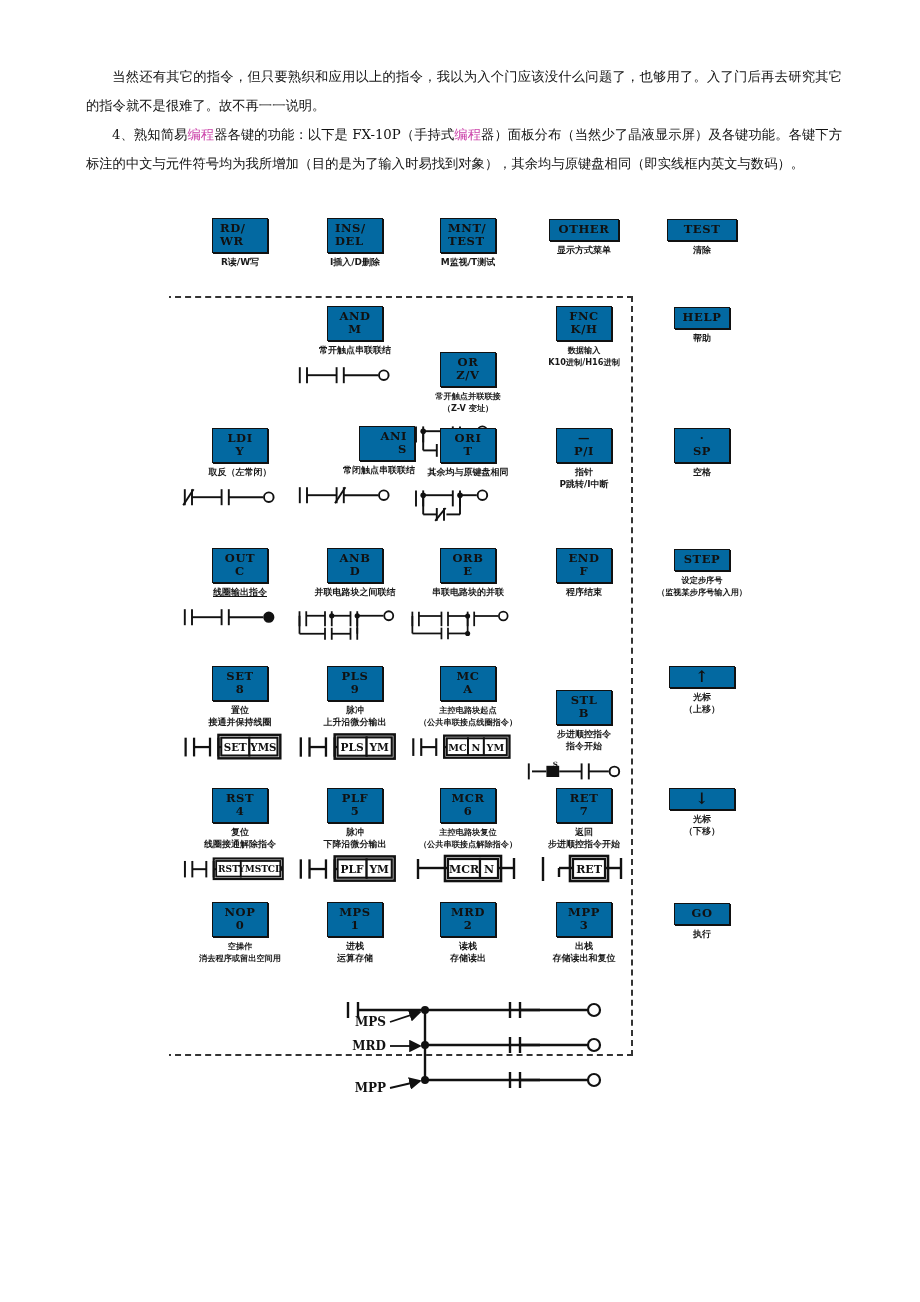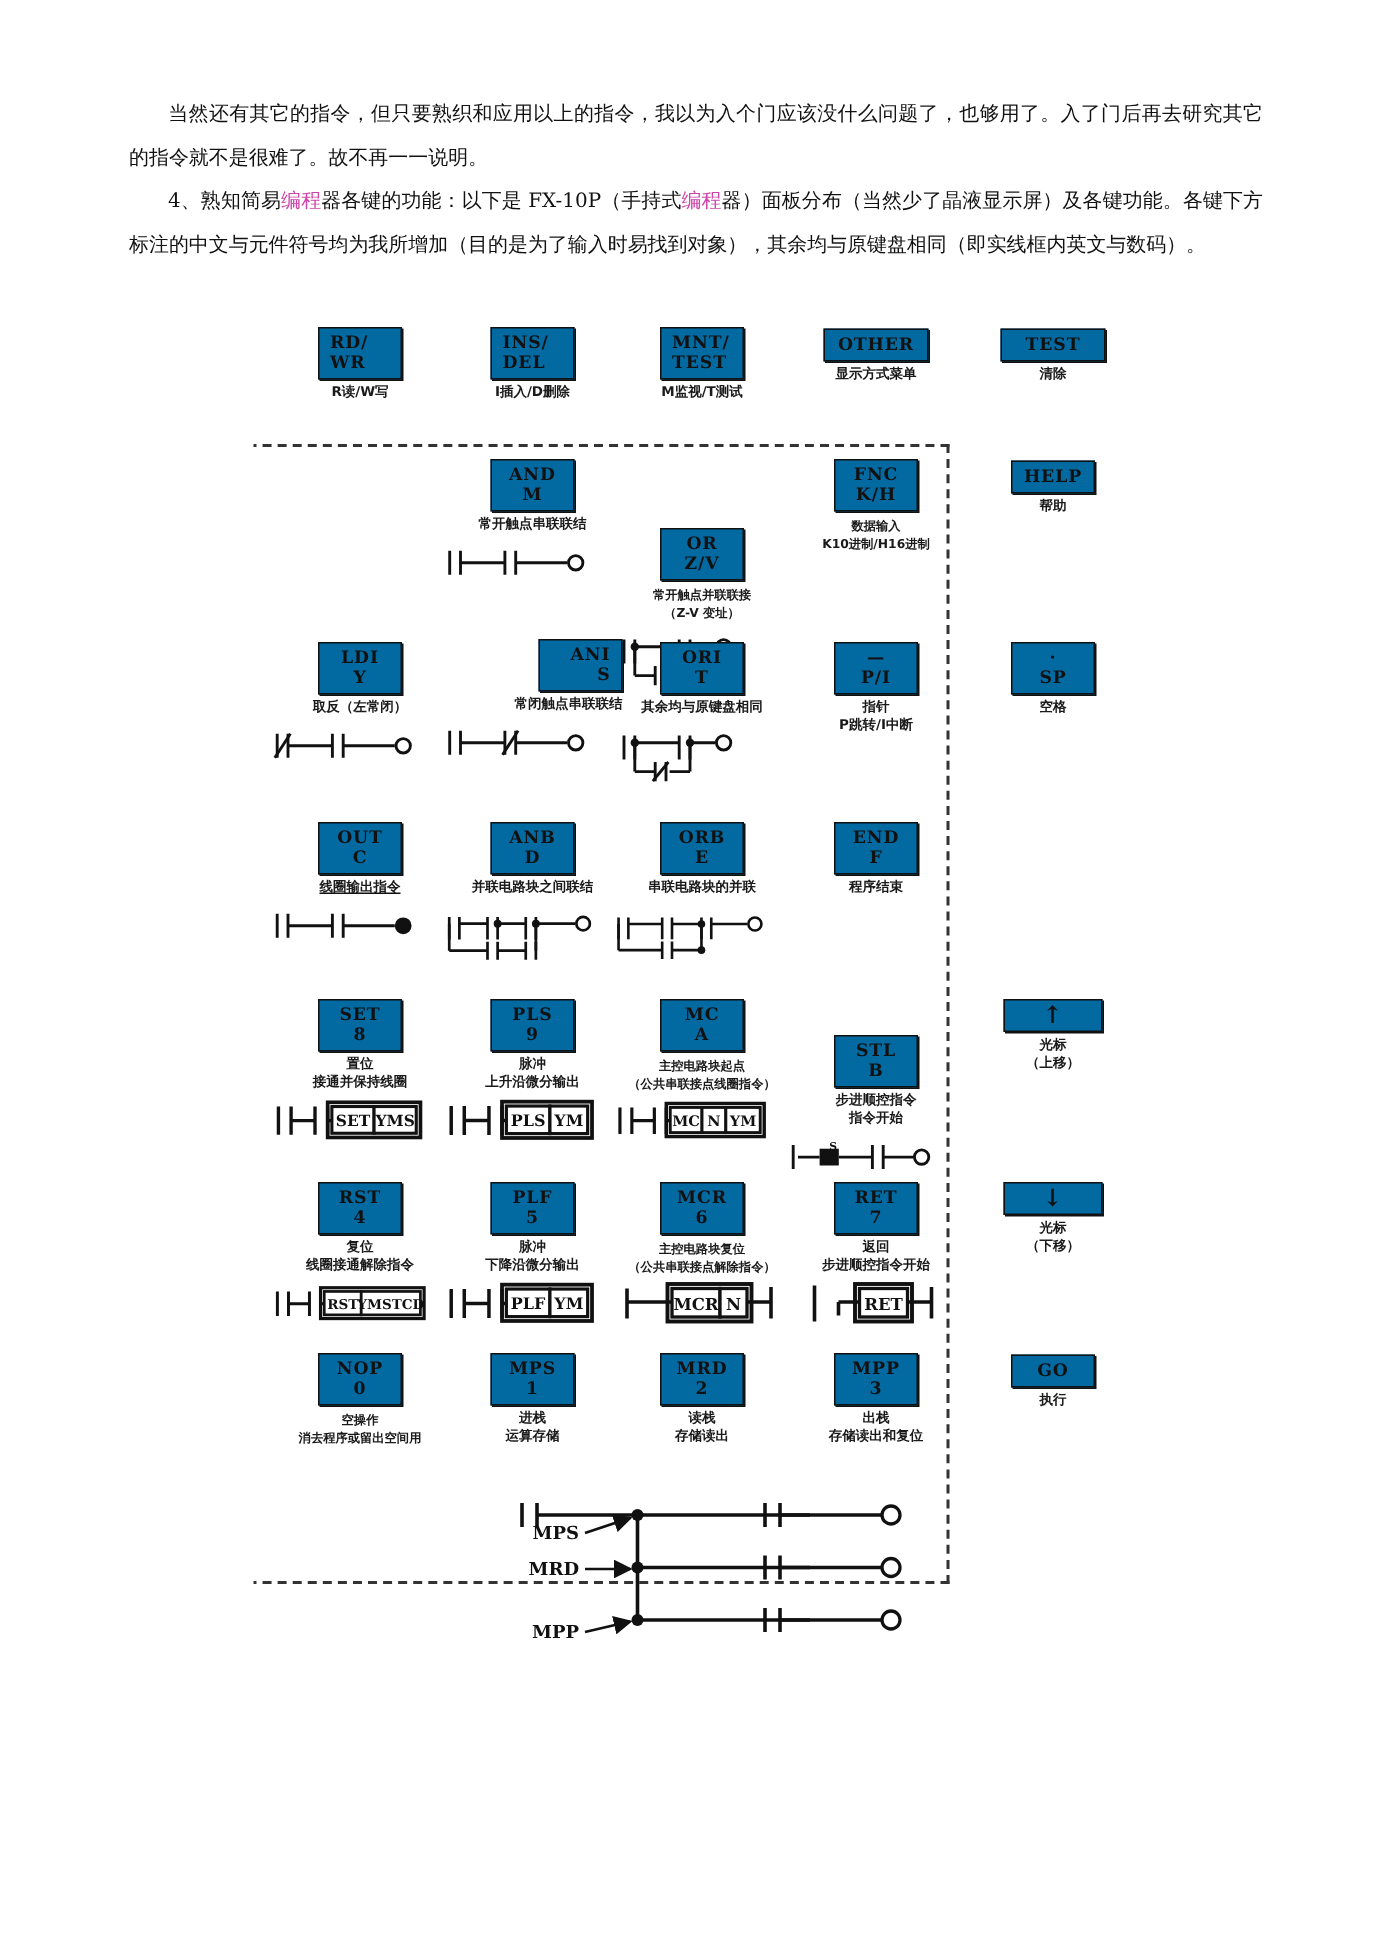--- a/index.html
+++ b/index.html
@@ -267,20 +267,24 @@
       <line x1="46" y1="28" x2="46" y2="44" stroke="#111" stroke-width="2.4" fill="none"></line>
               <line x1="55" y1="28" x2="55" y2="44" stroke="#111" stroke-width="2.4" fill="none"></line>
       <line x1="55" y1="36" x2="82" y2="36" stroke="#111" stroke-width="2.4" fill="none"></line>
       <line x1="82" y1="36" x2="82" y2="12" stroke="#111" stroke-width="2.4" fill="none"></line>
       <circle cx="82" cy="12" r="3.5" fill="#111"></circle>
               <circle cx="82" cy="36" r="3.5" fill="#111"></circle>
             </svg>
           </div></div>
         <div class="cell c3" style="top: 330px;"><div class="key"><span class="l1">END</span><span class="l2">F</span></div><div class="zh">
             <span class="ln">程序结束</span>
+          </div></div>
+        <div class="cell c4" style="top: 330px;"><div class="key"><span class="l1">STEP</span></div><div class="zh small">
+            <span class="ln">设定步序号</span>
+            <span class="ln">（监视某步序号输入用）</span>
           </div></div>
         <div class="cell c0" style="top: 448px;"><div class="key"><span class="l1">SET</span><span class="l2">8</span></div><div class="zh">
             <span class="ln">置位</span>
             <span class="ln">接通并保持线圈</span>
           </div><div class="lad">
             <svg width="128" height="34" viewBox="0 0 128 34">
               <line x1="6" y1="6" x2="6" y2="26" stroke="#111" stroke-width="2.4" fill="none"></line>
               <line x1="15" y1="6" x2="15" y2="26" stroke="#111" stroke-width="2.4" fill="none"></line>
               <line x1="15" y1="16" x2="32" y2="16" stroke="#111" stroke-width="2.4" fill="none"></line>
               <line x1="32" y1="6" x2="32" y2="26" stroke="#111" stroke-width="2.4" fill="none"></line>

